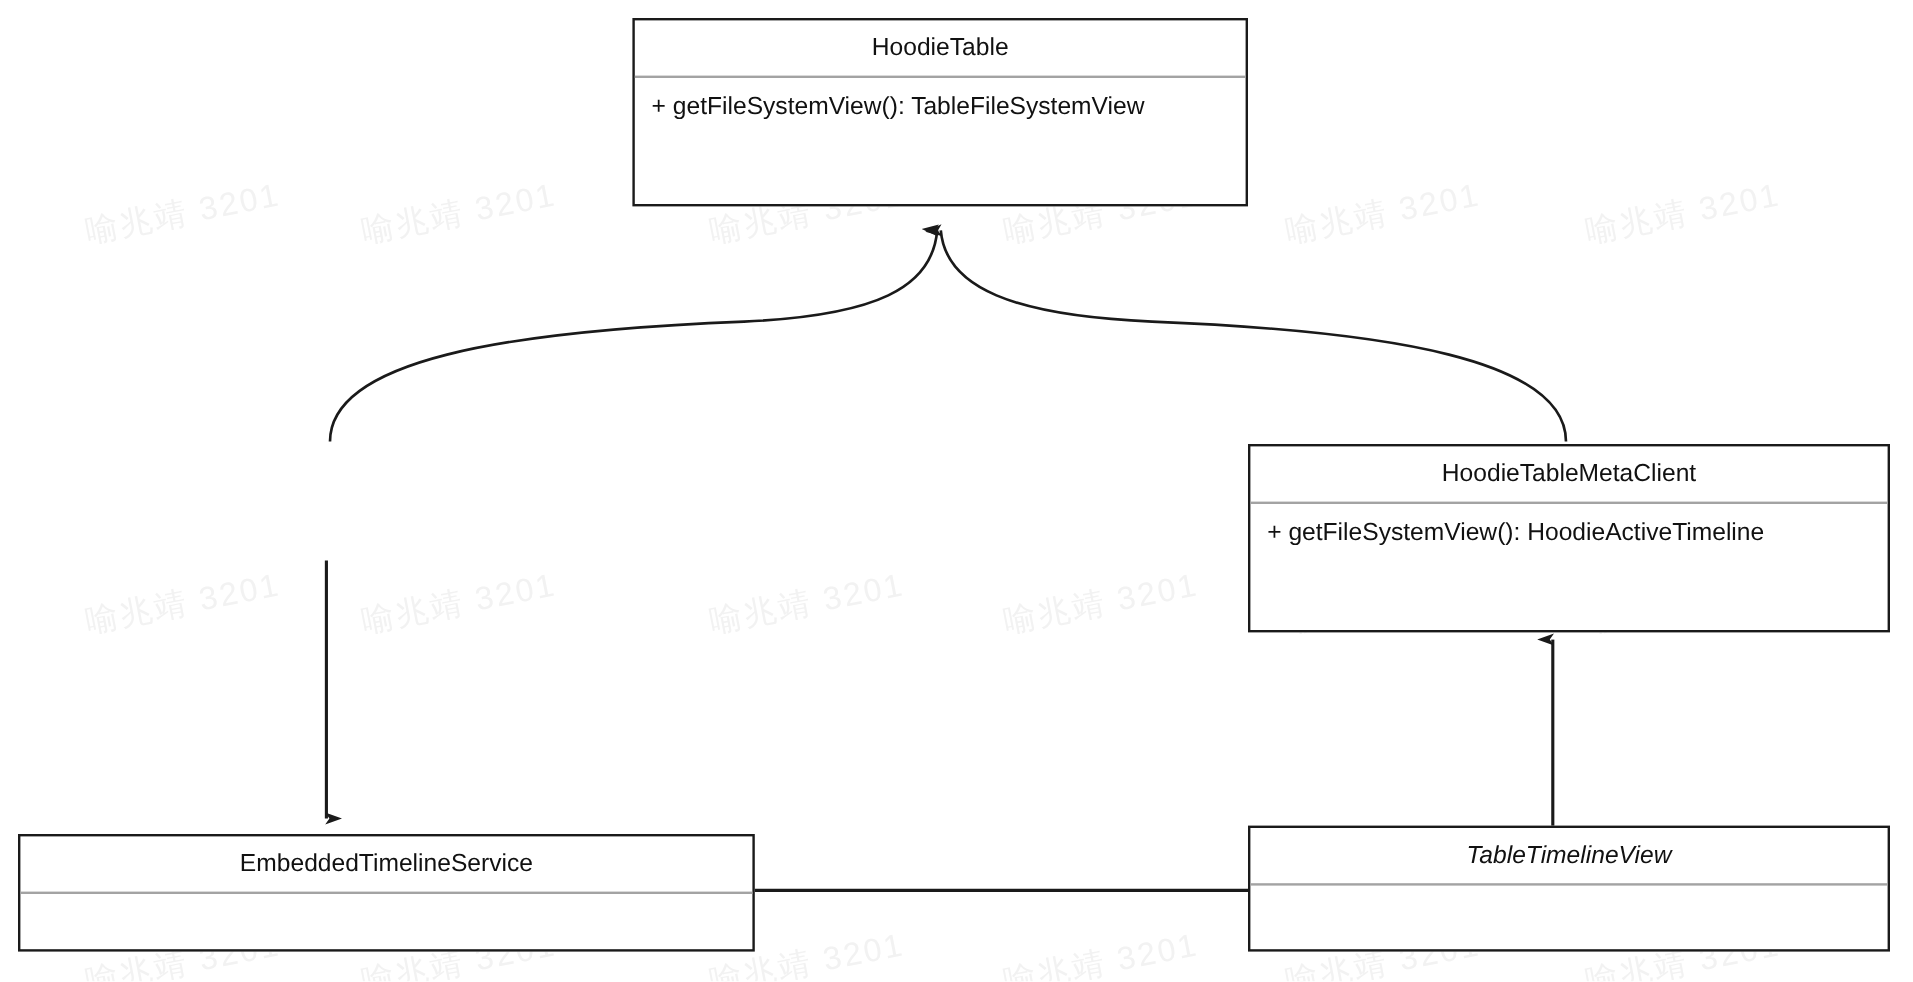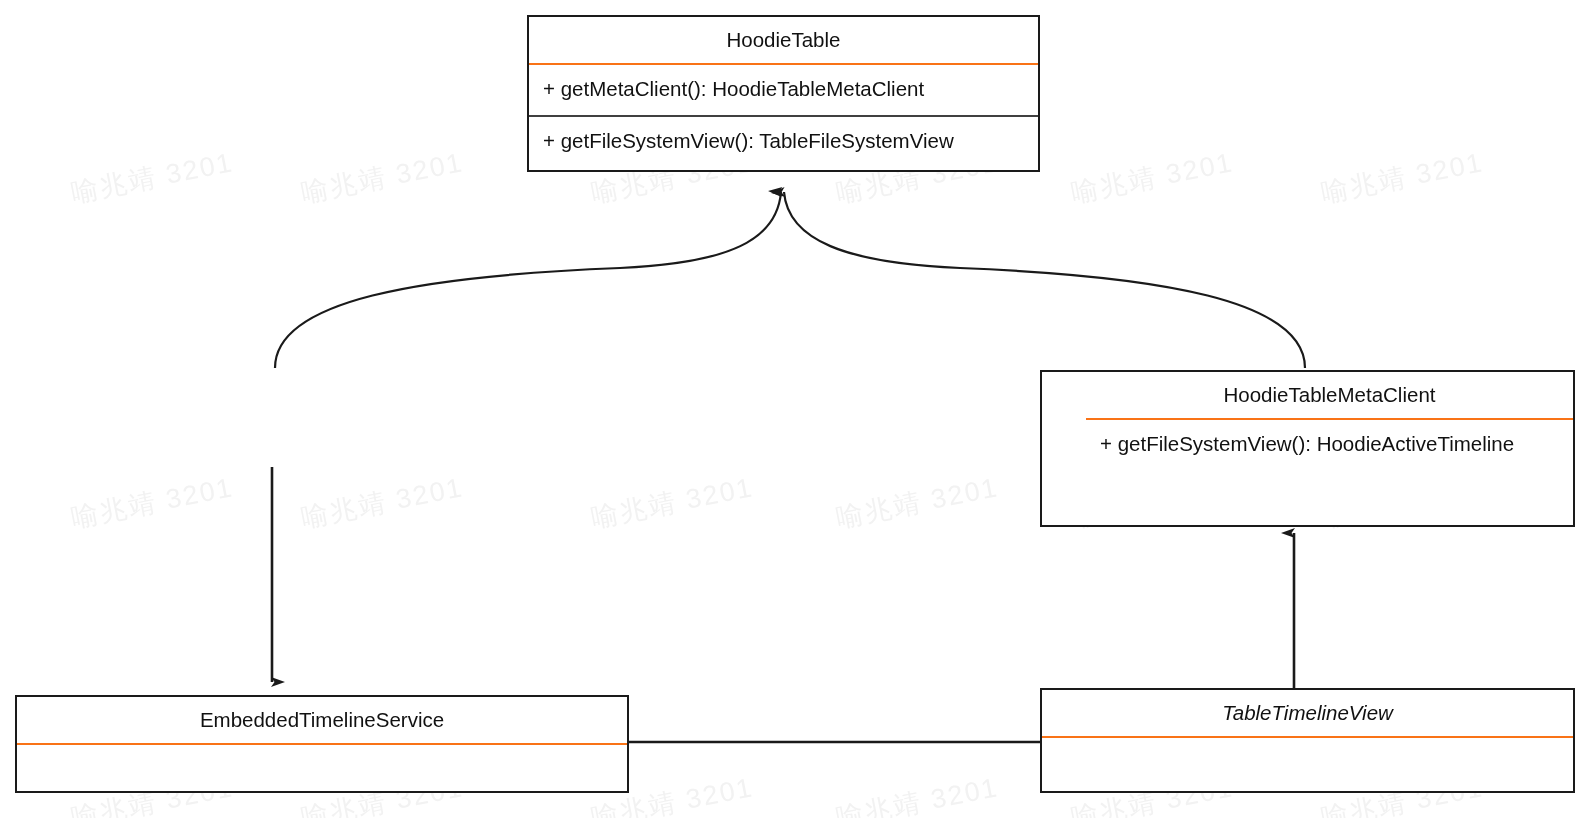--- a/index.html
+++ b/index.html
@@ -45,21 +45,21 @@
     background: #ffffff;
     z-index: 3;
   }
   .uml-title {
     box-sizing: border-box;
     height: 48px;
     line-height: 46px;
     text-align: center;
     font-size: 20.5px;
     color: #111111;
-    border-bottom: 2px solid #f97316;
+    border-bottom: 2px solid #a3a3a3;
     white-space: nowrap;
     overflow: hidden;
   }
   .uml-members {
     box-sizing: border-box;
   }
   .uml-member {
     box-sizing: border-box;
     height: 50px;
     line-height: 48px;
@@ -132,27 +132,26 @@
     <path d="M 272,467 L 272,682" fill="none" stroke="#1a1a1a" stroke-width="2.6" marker-end="url(#arrow-down)"></path>
 
     <path d="M 1294,693 L 1294,533" fill="none" stroke="#1a1a1a" stroke-width="2.6" marker-end="url(#arrow-up)"></path>
 
     <path d="M 1040,742 L 543,742" fill="none" stroke="#1a1a1a" stroke-width="2.6" marker-end="url(#arrow-left)"></path>
   </svg>
 
   <div class="uml-box" id="box-hoodie-table" style="left:527px; top:15px; width:513px; height:157px;">
     <div class="uml-title">HoodieTable</div>
     <div class="uml-members">
-      <div class="uml-member">+ getMetaClient(): HoodieTableMetaClient</div>
       <div class="uml-member">+ getFileSystemView(): TableFileSystemView</div>
     </div>
   </div>
 
 
-  <div class="uml-box" id="box-hoodie-table-meta-client" style="left:1040px; top:370px; width:535px; height:157px;padding-left:44px;">
+  <div class="uml-box" id="box-hoodie-table-meta-client" style="left:1040px; top:370px; width:535px; height:157px;">
     <div class="uml-title">HoodieTableMetaClient</div>
     <div class="uml-members">
       <div class="uml-member">+ getFileSystemView(): HoodieActiveTimeline</div>
     </div>
   </div>
 
   <div class="uml-box" id="box-embedded-timeline-service" style="left:15px; top:695px; width:614px; height:98px;">
     <div class="uml-title">EmbeddedTimelineService</div>
     <div class="uml-members uml-empty"></div>
   </div>

